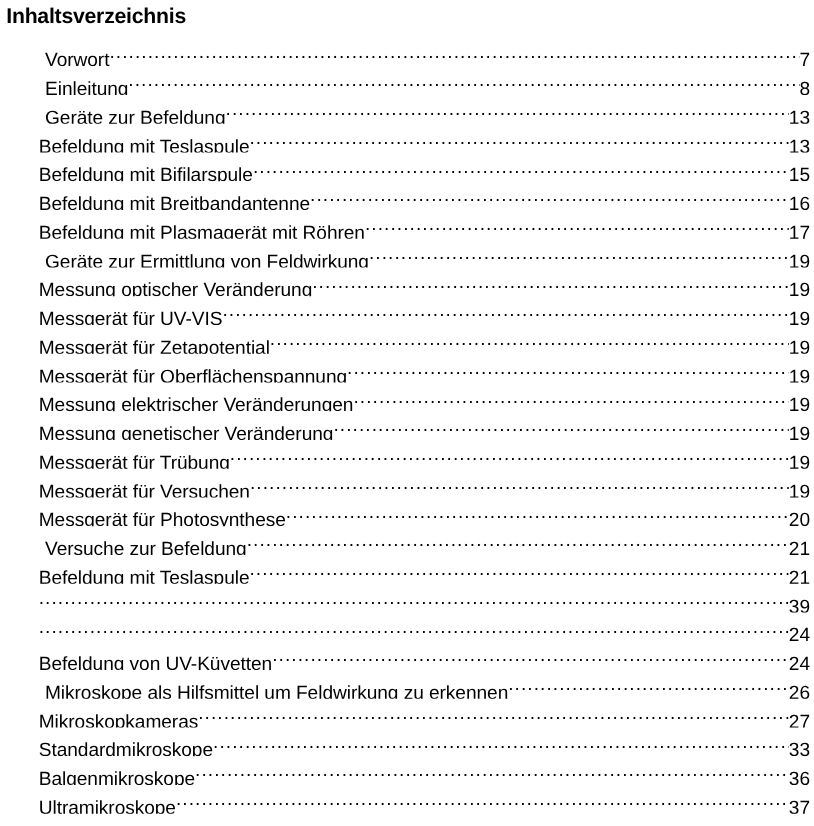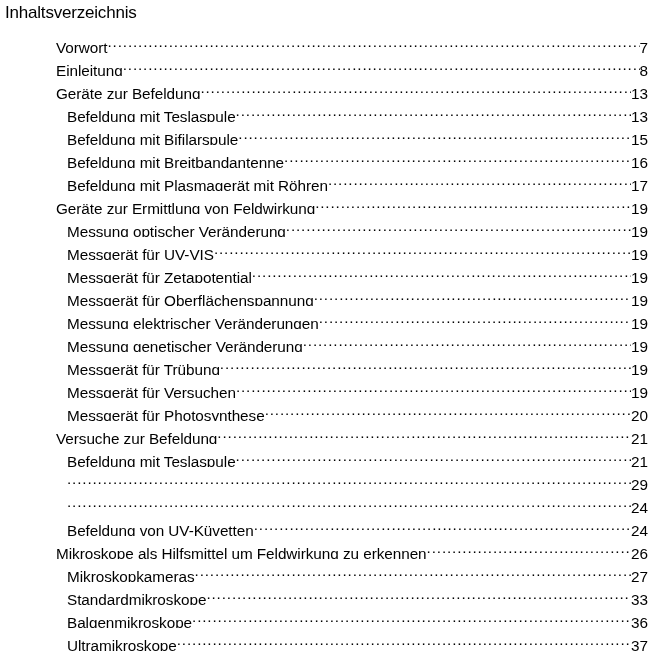--- a/index.html
+++ b/index.html
@@ -21,21 +21,21 @@
     width: 651px;
     height: 661px;
     background: #ffffff;
   }
 
   .toc-title {
     position: absolute;
     left: 5px;
     top: 2px;
     font-size: 17px;
-    font-weight: normal;
+    font-weight: bold;
     letter-spacing: -0.2px;
     line-height: 22px;
     color: #000000;
     white-space: nowrap;
   }
 
   .toc-list {
     position: absolute;
     left: 0;
     top: 30px;
@@ -46,22 +46,22 @@
     display: flex;
     align-items: baseline;
     height: 23px;
     line-height: 23px;
     font-size: 15.3px;
     color: #000000;
     white-space: nowrap;
     overflow: hidden;
   }
 
-  .toc-entry.level-1 { padding-left: 12px; padding-right: 3px; margin-left: 44px; }
-  .toc-entry.level-2 { padding-left: 67px; padding-right: 3px; }
+  .toc-entry.level-1 { padding-left: 36px; padding-right: 3px; }
+  .toc-entry.level-2 { padding-left: 31px; padding-right: 3px; }
 
   .toc-label {
     flex: 0 0 auto;
     letter-spacing: -0.05px;
   }
 
   .toc-leader {
     flex: 1 1 auto;
     position: relative;
     height: 23px;
@@ -185,21 +185,21 @@
         <span class="toc-leader"></span>
         <span class="toc-page">21</span>
       </div>
       <div class="toc-entry level-2">
         <span class="toc-label">Befeldung mit Teslaspule</span>
         <span class="toc-leader"></span>
         <span class="toc-page">21</span>
       </div>
       <div class="toc-entry level-2">
         <span class="toc-leader"></span>
-        <span class="toc-page">29</span>
+        <span class="toc-page">39</span>
       </div>
       <div class="toc-entry level-2">
         <span class="toc-leader"></span>
         <span class="toc-page">24</span>
       </div>
       <div class="toc-entry level-2">
         <span class="toc-label">Befeldung von UV-Küvetten</span>
         <span class="toc-leader"></span>
         <span class="toc-page">24</span>
       </div>

